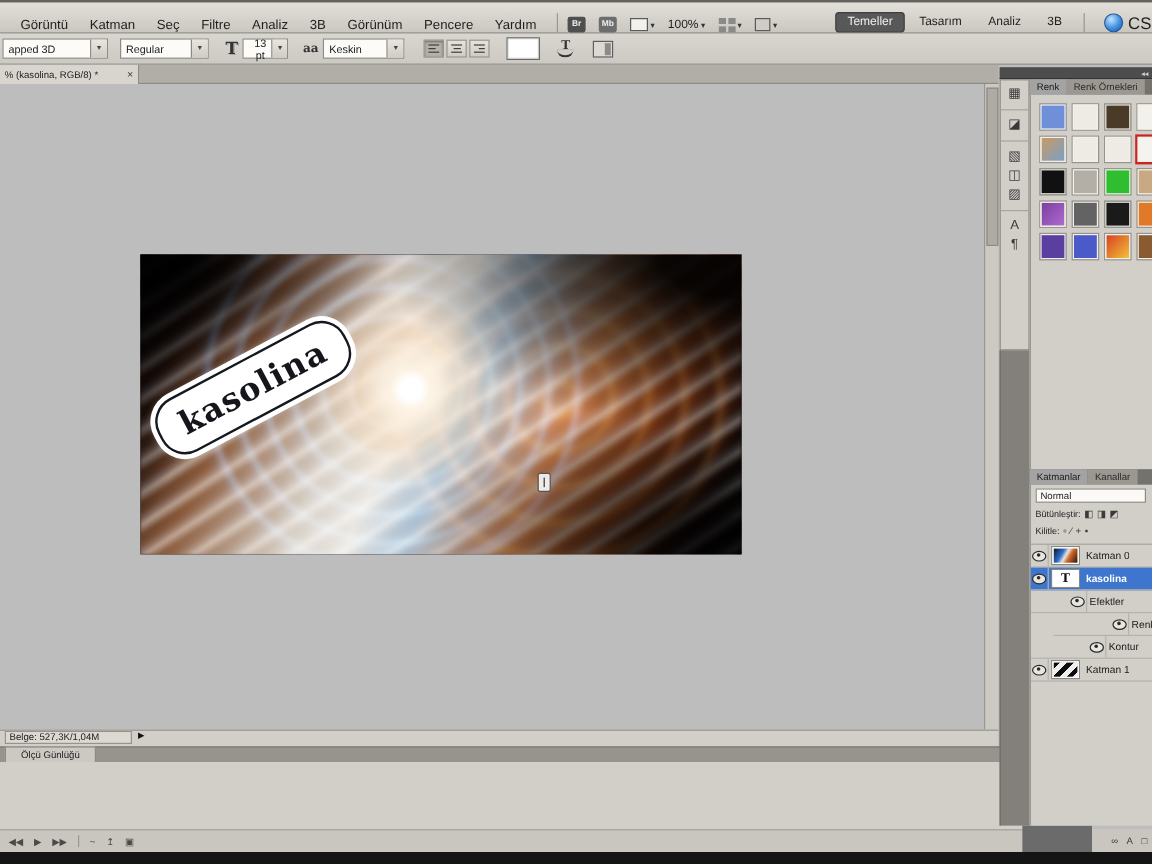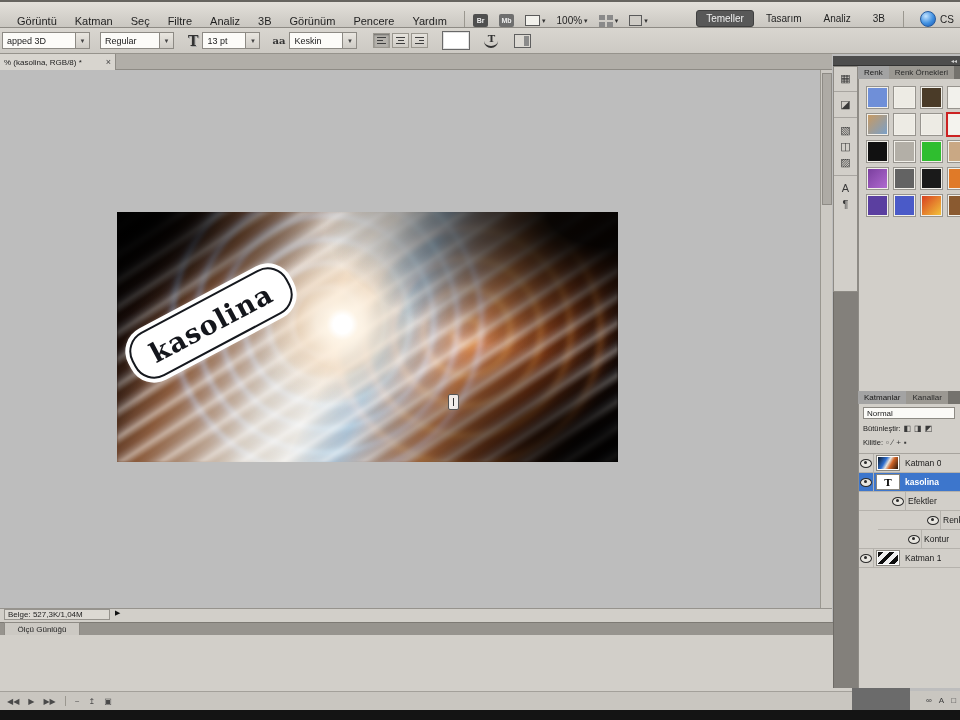--- a/index.html
+++ b/index.html
@@ -23,36 +23,36 @@
   .zoom-label{font-size:10px;color:#222;}
   .grid-icon{width:14px;height:12px;background:
      linear-gradient(#8a8a8a,#8a8a8a) 0 0/6px 5px no-repeat,
      linear-gradient(#8a8a8a,#8a8a8a) 8px 0/6px 5px no-repeat,
      linear-gradient(#8a8a8a,#8a8a8a) 0 7px/6px 5px no-repeat,
      linear-gradient(#8a8a8a,#8a8a8a) 8px 7px/6px 5px no-repeat;}
   .screen-icon{width:13px;height:11px;border:1px solid #5a5a5a;background:#cfccc6;box-sizing:border-box;}
   .workspaces{margin-left:auto;display:flex;align-items:center;gap:2px;font-size:10px;}
   .ws-btn{padding:3px 10px;color:#1f1f1f;border-radius:3px;cursor:default;}
   .ws-btn.active{background:#585858;color:#efefef;border:1px solid #3f3f3f;padding:2px 9px;}
-  .cslive{display:flex;align-items:center;gap:4px;margin-left:8px;font-size:10px;color:#1f1f1f;
+  .cslive{display:flex;align-items:center;gap:4px;margin-left:8px;font-size:14px;color:#1f1f1f;
     width:40px;overflow:hidden;flex:none;}
   .cs-logo{width:14px;height:14px;border-radius:50%;flex:none;
     background:radial-gradient(circle at 35% 30%,#c4e4ff,#3f8fe0 55%,#1a56b0);border:1px solid #265a9c;}
 
   
   .options-bar{position:absolute;left:0;top:28px;width:960px;height:26px;
     background:linear-gradient(#d9d6d0,#ccc9c3);border-bottom:1px solid #96938c;
     display:flex;align-items:center;box-sizing:border-box;}
   .opt-select{height:17px;background:#fcfbf8;border:1px solid #8d8a84;display:flex;align-items:center;
     font-size:9px;color:#222;padding-left:4px;box-sizing:border-box;}
   .opt-select .dd-box{margin-left:auto;width:13px;height:100%;display:flex;align-items:center;
     justify-content:center;background:linear-gradient(#e9e6e0,#cfccc6);border-left:1px solid #8d8a84;
     font-size:6px;color:#444;}
   .w-font{width:88px;margin-left:2px;} .w-style{width:74px;margin-left:10px;}
-  .w-size{width:58px;margin-left:4px;} .w-aa{width:68px;margin-left:4px;}
+  .w-size{width:38px;margin-left:4px;text-align:center;} .w-aa{width:68px;margin-left:4px;}
   .t-glyph{font-family:"DejaVu Serif",serif;font-weight:bold;font-size:14px;color:#333;margin-left:14px;
     text-shadow:1px 1px 0 #aaa;}
   .aa-glyph{font-size:10px;font-weight:bold;color:#333;margin-left:12px;font-family:"DejaVu Serif",serif;}
   .align-group{display:flex;gap:2px;margin-left:16px;}
   .align-btn{width:17px;height:15px;border:1px solid #9a978f;box-sizing:border-box;
     background:linear-gradient(#e6e3dd,#cfccc6);display:flex;flex-direction:column;
     justify-content:center;gap:2px;padding:0 3px;}
   .align-btn i{display:block;height:1px;background:#3f3f3f;}
   .al-l i:nth-child(odd){width:100%;} .al-l i:nth-child(even){width:60%;}
   .al-c{align-items:center;} .al-c i:nth-child(odd){width:100%;} .al-c i:nth-child(even){width:60%;}

